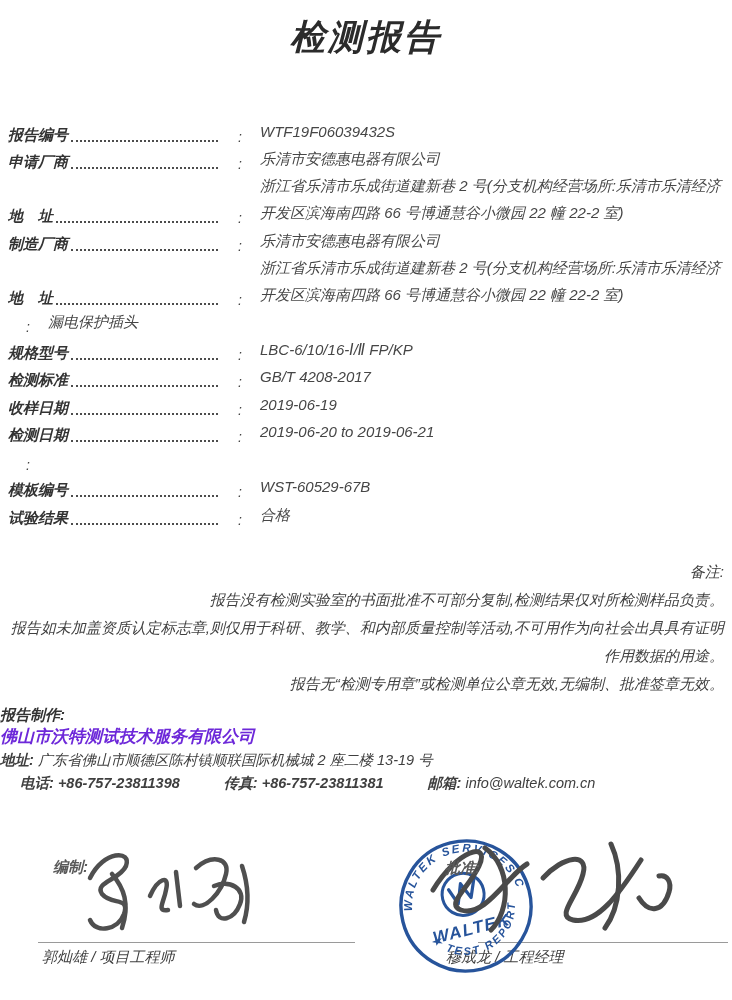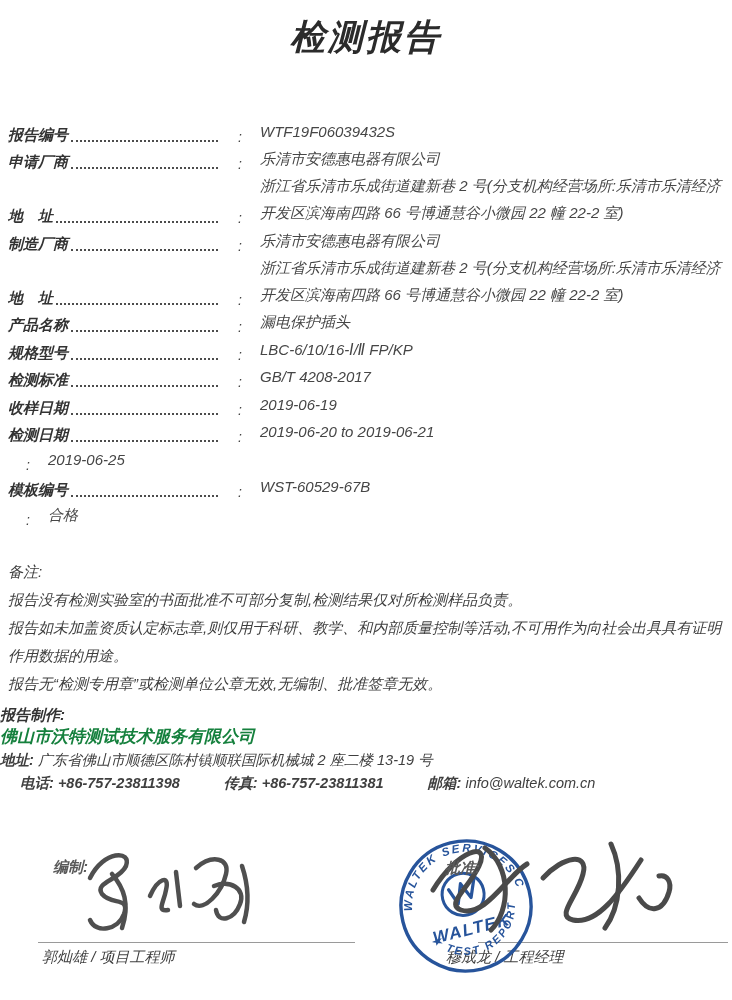--- a/index.html
+++ b/index.html
@@ -21,27 +21,27 @@
   .frow { display:flex; align-items:flex-end; min-height:27.5px; }
   .fl {
     width:212px; flex:0 0 212px; display:flex; align-items:flex-end;
     font-weight:700; font-size:15px; color:#333;
   }
   .flt { white-space:pre; line-height:20px; }
   .dots { flex:1; border-bottom:2px dotted #4c4c4c; margin:0 2px 3px 3px; }
   .fc { width:40px; flex:0 0 40px; text-align:center; font-size:14px; color:#444; }
   .fv { flex:1; font-size:15px; color:#464646; line-height:27px; }
   
-  .remarks { margin-top:30px; padding:0 8px; font-size:15px; color:#3f3f3f; }
+  .remarks { margin-top:30px; padding:0 8px; font-size:15px; color:#3f3f3f;text-align:right; }
   .remarks-heading { line-height:28px; }
   .remark-line { line-height:28px; }
   
   .footer { margin-top:6px; text-align:left; }
   .f-made { font-weight:700; font-size:15px; color:#333; line-height:21px; }
-  .f-company { font-weight:700; font-size:17px; color:#15803d; line-height:24px; }
+  .f-company { font-weight:700; font-size:17px; color:#6d28d9; line-height:24px; }
   .f-address { font-size:14.5px; color:#3f3f3f; line-height:23px; }
   .f-contact { font-size:14.5px; color:#3f3f3f; line-height:23px; }
   .f-contact .pair { margin:0 20px; }
   .f-contact .num { font-weight:700; }
   .blabel { font-weight:700; }
   
   .sign-area { position:absolute; left:0; top:822px; width:732px; height:178px; }
   .role { position:absolute; font-size:15px; color:#5a5a5a; font-weight:700;padding-left:8px; }
   .role-left  { left:45px;  top:32px; }
   .role-right { left:437px; top:33px; z-index:3; }
@@ -103,24 +103,20 @@
     <div class="frow">
       <div class="fl">
         <span class="flt">地　址</span>
         <span class="dots"></span>
       </div>
       <div class="fc">:</div>
       <div class="fv">浙江省乐清市乐成街道建新巷 2 号(分支机构经营场所:乐清市乐清经济开发区滨海南四路 66 号博通慧谷小微园 22 幢 22-2 室)</div>
     </div>
 
     <div class="frow">
-      <div class="fl">
-        <span class="flt">产品名称</span>
-        <span class="dots"></span>
-      </div>
       <div class="fc">:</div>
       <div class="fv">漏电保护插头</div>
     </div>
 
     <div class="frow">
       <div class="fl">
         <span class="flt">规格型号</span>
         <span class="dots"></span>
       </div>
       <div class="fc">:</div>
@@ -149,33 +145,36 @@
       <div class="fl">
         <span class="flt">检测日期</span>
         <span class="dots"></span>
       </div>
       <div class="fc">:</div>
       <div class="fv">2019-06-20 to 2019-06-21</div>
     </div>
 
     <div class="frow">
       <div class="fc">:</div>
-      <div class="fv">2019-06-25</div>
     </div>
 
     <div class="frow">
       <div class="fl">
         <span class="flt">模板编号</span>
         <span class="dots"></span>
       </div>
       <div class="fc">:</div>
       <div class="fv">WST-60529-67B</div>
     </div>
 
     <div class="frow">
+      <div class="fl">
+        <span class="flt">试验结果</span>
+        <span class="dots"></span>
+      </div>
       <div class="fc">:</div>
       <div class="fv">合格</div>
     </div>
   </div>
 
   <div class="remarks">
     <div class="remarks-heading">备注:</div>
     <div id="remark-lines">
     <div class="remark-line">报告没有检测实验室的书面批准不可部分复制,检测结果仅对所检测样品负责。</div>
 

